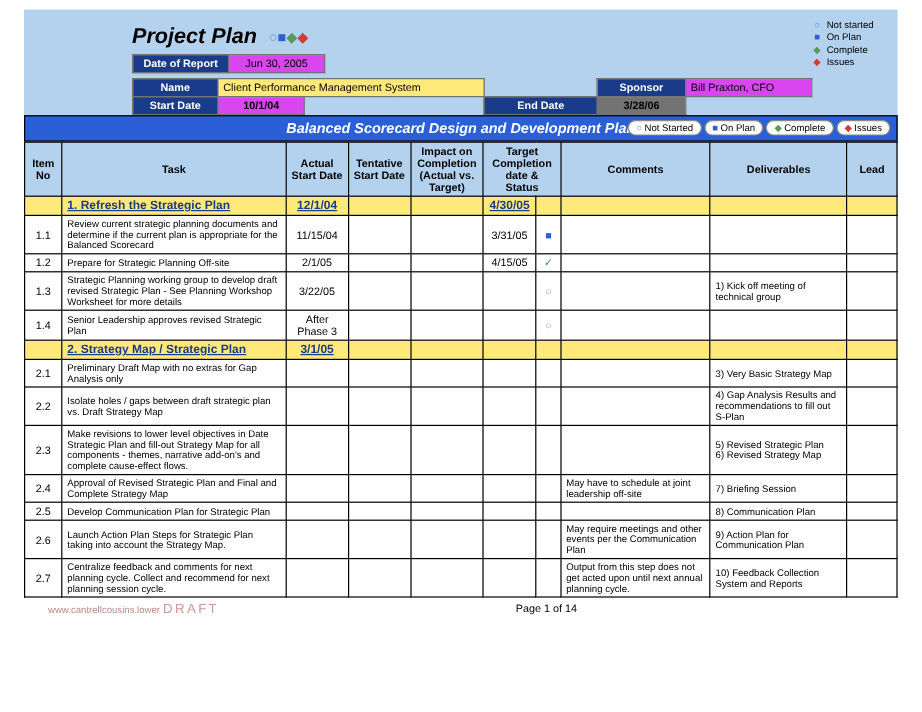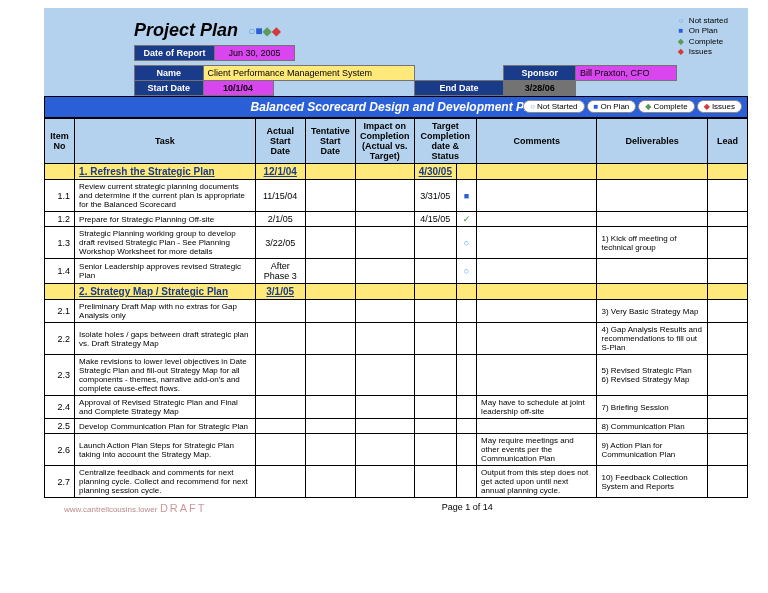--- a/index.html
+++ b/index.html
@@ -1,17 +1,17 @@
 <!DOCTYPE html>
 <html><head>
 <meta charset="utf-8">
 <style>
 * { box-sizing: border-box; margin: 0; padding: 0; }
 body { font-family: Arial, sans-serif; font-size: 9px; background: #fff; width: 768px; }
-.page { padding: 8px 20px; margin-left: 24px; }
+.page { padding: 8px 20px; }
 .header-area { background: #b4d2ed; padding: 8px 0 0 0; }
 .title-row { display: flex; align-items: center; padding: 4px 10px; }
 .title { font-size: 18px; font-weight: bold; font-style: italic; margin-left: 80px; }
 .symbols { margin-left: 10px; font-size: 12px; }
 .legend { margin-left: auto; font-size: 8px; line-height: 1.3; padding-right: 20px; }
 .legend div { display: flex; align-items: center; gap: 4px; }
 .sym { display: inline-block; width: 8px; text-align: center; }
 .info-label { background: #1a3a8a; color: #fff; font-weight: bold; text-align: center; width: 80px; }
 .info-val { background: #d946ef; text-align: center; width: 80px; }
 .info-val-wide { background: #ffe97a; width: 260px; font-weight: normal; }
@@ -20,21 +20,21 @@
 .main-table th, .main-table td { border: 1px solid #000; padding: 2px 4px; vertical-align: middle; }
 .main-table th { background: #b4d2ed; font-size: 9px; font-weight: bold; text-align: center; }
 .col-item { width: 30px; }
 .col-task { width: 180px; }
 .col-date { width: 50px; }
 .col-target { width: 60px; }
 .col-comments { width: 120px; }
 .col-deliv { width: 110px; }
 .col-lead { width: 40px; }
 .section-row td { background: #ffe97a; font-weight: bold; color: #1a3a8a; text-decoration: underline; font-size: 10px; }
-.item-no { text-align: right; }
+.item-no { text-align: center; }
 .date-cell { text-align: center; }
 .status-cell { text-align: center; }
 .task-cell { font-size: 8px; }
 .comments-cell { font-size: 8px; }
 .deliv-cell { font-size: 8px; }
 .filter-btns { float: right; display: flex; gap: 2px; padding: 2px; }
 .filter-btn { border: 1px solid #888; border-radius: 8px; padding: 1px 6px; font-size: 8px; background: #fff; display: flex; align-items: center; gap: 2px; }
 .footer { display: flex; justify-content: space-between; padding: 4px 20px; font-size: 9px; }
 .draft { color: #c99; font-size: 11px; letter-spacing: 2px; }
 .watermark { color: #b88; font-size: 8px; }

